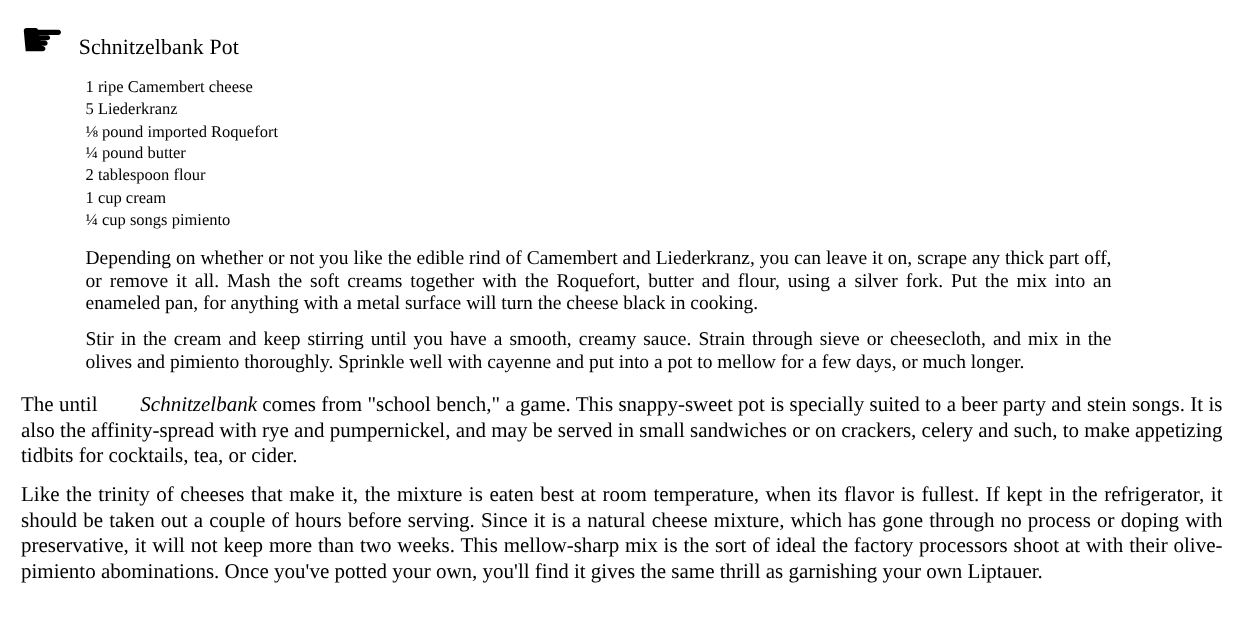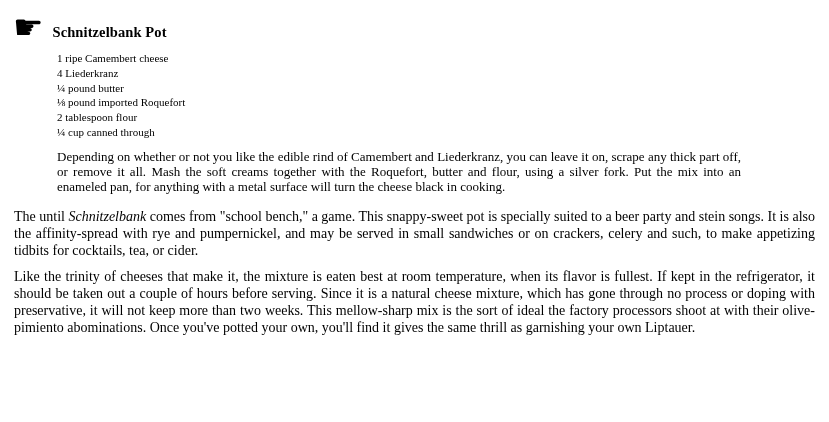--- a/index.html
+++ b/index.html
@@ -27,21 +27,21 @@
     height: 38px;
   }
   .manicule {
     font-family: "DejaVu Sans", sans-serif;
     font-size: 34px;
     line-height: 30px;
     display: inline-block;
   }
   .title {
     font-size: 14.5px;
-    font-weight: bold;
+    font-weight: normal;
     margin: 0 0 1px 9px;
     letter-spacing: 0.1px;
   }
   .ingredients {
     margin: 9px 0 0 57px;
     font-size: 11px;
     line-height: 14.8px;
   }
   .ingredient-line {
     white-space: nowrap;
@@ -60,43 +60,46 @@
     margin: 14px 14px 0 14px;
     font-size: 14px;
     line-height: 17px;
     text-align: justify;
   }
   .commentary p {
     margin: 0 0 9px 0;
   }
   .italic-term {
     font-style: italic;
+    margin-left: 25px;
   }
 </style>
 </head>
 <body>
 
 <div class="page">
 
   <div class="header">
     <span class="manicule">☛</span>
     <h1 class="title">Schnitzelbank Pot</h1>
   </div>
 
   <div class="ingredients">
     <div class="ingredient-line">1 ripe Camembert cheese</div>
-    <div class="ingredient-line">4 Liederkranz</div>
+    <div class="ingredient-line">5 Liederkranz</div>
+    <div class="ingredient-line">⅛ pound imported Roquefort</div>
     <div class="ingredient-line">¼ pound butter</div>
-    <div class="ingredient-line">⅛ pound imported Roquefort</div>
     <div class="ingredient-line">2 tablespoon flour</div>
-    <div class="ingredient-line">¼ cup canned through</div>
+    <div class="ingredient-line">1 cup cream</div>
+    <div class="ingredient-line">¼ cup songs pimiento</div>
   </div>
 
   <div class="instructions">
     <p>Depending on whether or not you like the edible rind of Camembert and Liederkranz, you can leave it on, scrape any thick part off, or remove it all. Mash the soft creams together with the Roquefort, butter and flour, using a silver fork. Put the mix into an enameled pan, for anything with a metal surface will turn the cheese black in cooking.</p>
+    <p>Stir in the cream and keep stirring until you have a smooth, creamy sauce. Strain through sieve or cheesecloth, and mix in the olives and pimiento thoroughly. Sprinkle well with cayenne and put into a pot to mellow for a few days, or much longer.</p>
   </div>
 
   <div class="commentary">
     <p><span>The until </span><em class="italic-term">Schnitzelbank</em><span> comes from "school bench," a game. This snappy-sweet pot is specially suited to a beer party and stein songs. It is also the affinity-spread with rye and pumpernickel, and may be served in small sandwiches or on crackers, celery and such, to make appetizing tidbits for cocktails, tea, or cider.</span></p>
     <p>Like the trinity of cheeses that make it, the mixture is eaten best at room temperature, when its flavor is fullest. If kept in the refrigerator, it should be taken out a couple of hours before serving. Since it is a natural cheese mixture, which has gone through no process or doping with preservative, it will not keep more than two weeks. This mellow-sharp mix is the sort of ideal the factory processors shoot at with their olive-pimiento abominations. Once you've potted your own, you'll find it gives the same thrill as garnishing your own Liptauer.</p>
   </div>
 
 </div>
 
 </body></html>

